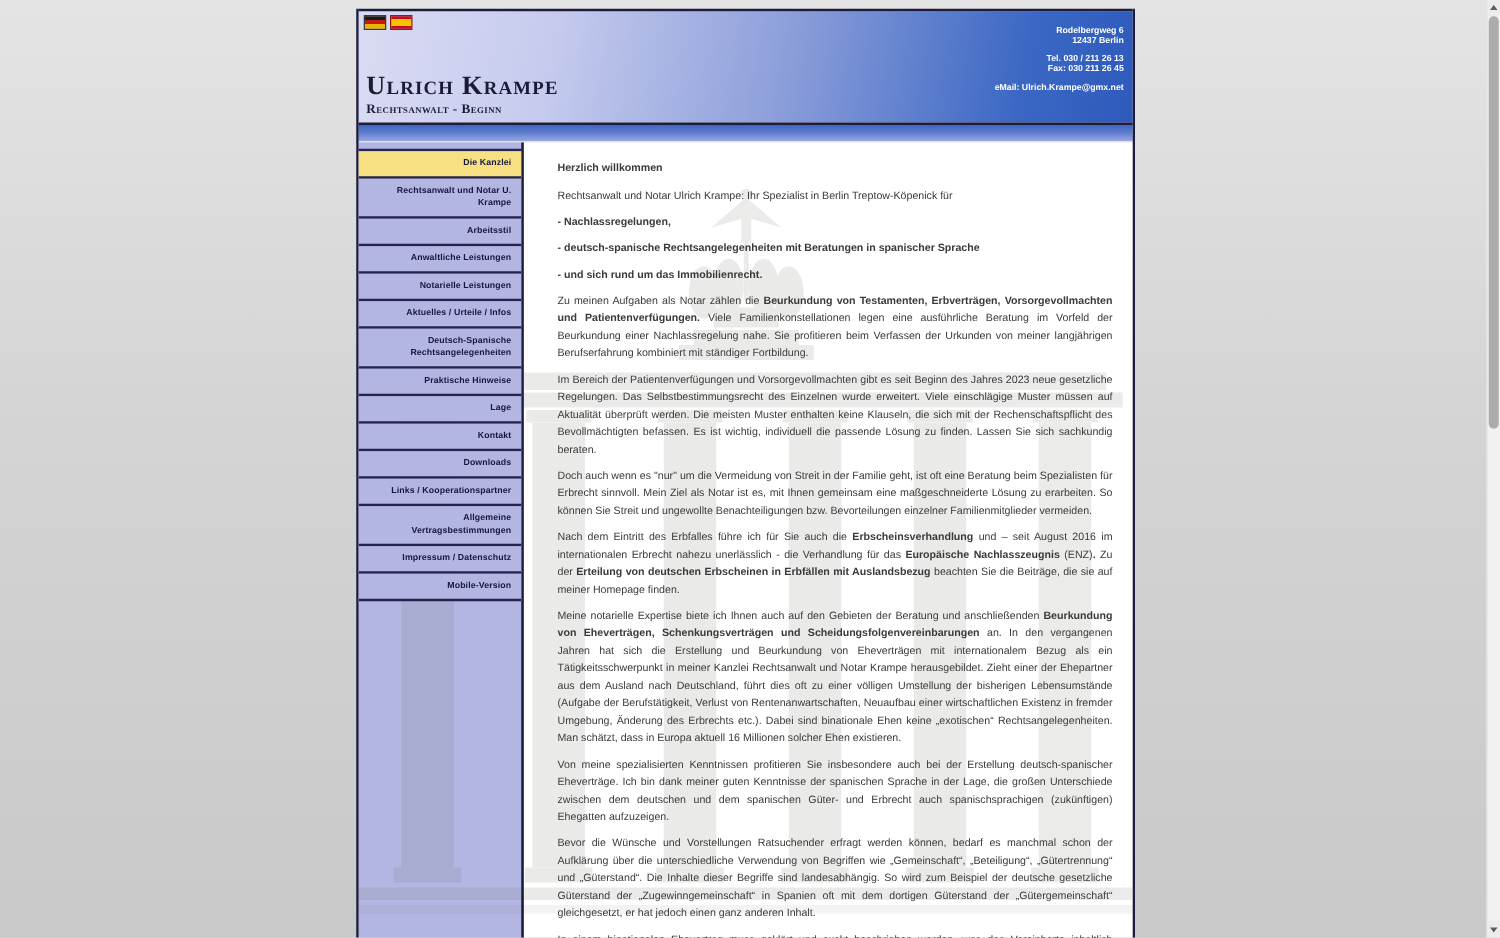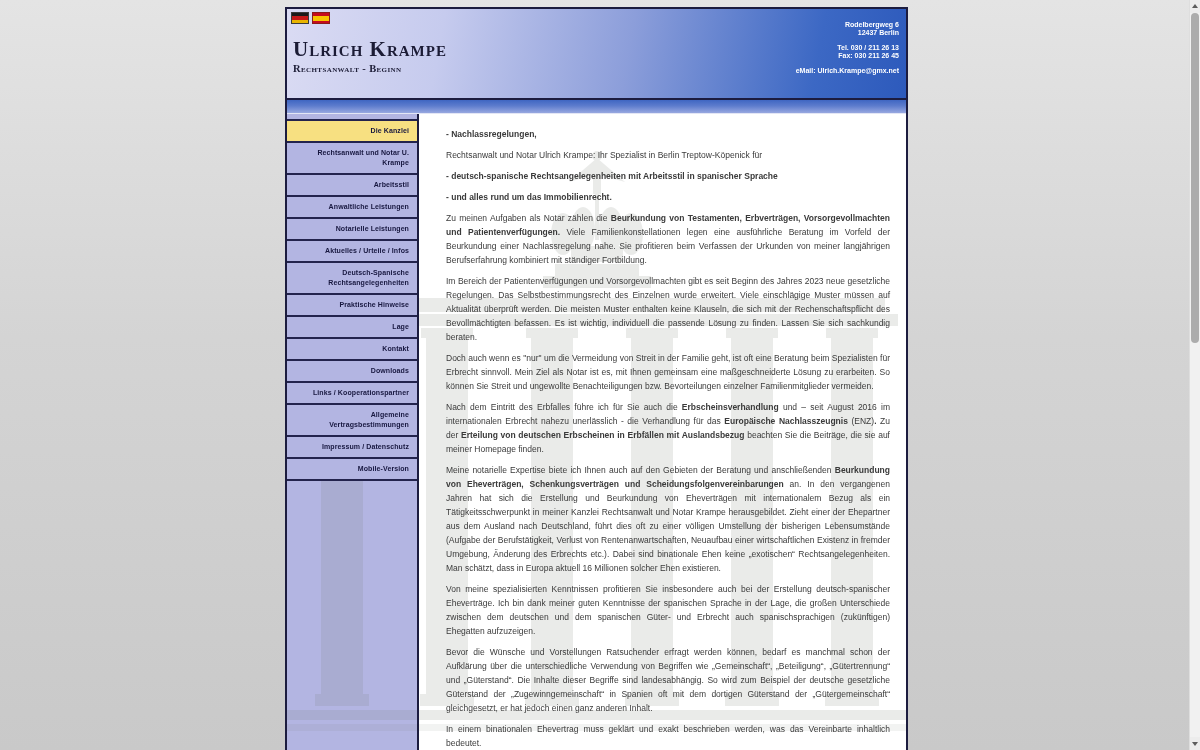--- a/index.html
+++ b/index.html
@@ -23,21 +23,21 @@
 
   
   .header{position:relative;height:89px;border-top:2px solid #1c1c3f;border-bottom:2px solid #1c1c3f;
     background:linear-gradient(100deg,#dadbf3 0%,#c6cbee 25%,#8c9eda 55%,#3c68c4 85%,#2d5abc 100%);}
   .flags{position:absolute;top:3px;left:4px;display:flex;gap:3px;}
   .flag{width:18px;height:12px;box-sizing:border-box;}
   .flag.de{border:1px solid #3a3a3a;
     background:linear-gradient(180deg,#1a1a1a 0 33%,#c41818 33% 66%,#e8b400 66% 100%);}
   .flag.es{border:1px solid #8b1a1a;
     background:linear-gradient(180deg,#c60b1e 0 25%,#f7c400 25% 75%,#c60b1e 75% 100%);}
-  .titleblock{position:absolute;left:6px;top:29px;color:#1b1b35;}
+  .titleblock{position:absolute;left:6px;top:48px;color:#1b1b35;}
   .site-name{font-family:"Liberation Serif",serif;font-variant:small-caps;font-size:21px;
     line-height:22px;letter-spacing:1px;font-weight:600;}
   .site-sub{font-family:"Liberation Serif",serif;font-variant:small-caps;font-size:10.5px;
     line-height:11px;margin-top:3px;letter-spacing:.4px;font-weight:600;}
   .contact{position:absolute;top:12px;right:7px;text-align:right;color:#ffffff;
     font-size:7px;font-weight:bold;line-height:8px;}
   .contact .grp{margin-bottom:7px;}
 
   
   .topbar{height:13px;background:linear-gradient(180deg,#3f66c2 0%,#5d7ccd 45%,#98a8e0 100%);
@@ -154,25 +154,26 @@
           <div class="menu-item">Kontakt</div>
           <div class="menu-item">Downloads</div>
           <div class="menu-item">Links / Kooperationspartner</div>
           <div class="menu-item">Allgemeine Vertragsbestimmungen</div>
           <div class="menu-item">Impressum / Datenschutz</div>
           <div class="menu-item">Mobile-Version</div>
         </div>
     </div>
 
     <div class="main">
+      <h1>Herzlich willkommen</h1>
       <div id="paragraphs">
+          <p><span class="">Rechtsanwalt und Notar Ulrich Krampe: Ihr Spezialist in Berlin Treptow-Köpenick für</span></p>
           <p><span class="b ">- Nachlassregelungen,</span></p>
-          <p><span class="">Rechtsanwalt und Notar Ulrich Krampe: Ihr Spezialist in Berlin Treptow-Köpenick für</span></p>
-          <p><span class="b ">- deutsch-spanische Rechtsangelegenheiten mit Arbeitsstil in spanischer Sprache</span></p>
-          <p><span class="b ">- und alles rund um das Immobilienrecht.</span></p>
+          <p><span class="b ">- deutsch-spanische Rechtsangelegenheiten mit Beratungen in spanischer Sprache</span></p>
+          <p><span class="b ">- und sich rund um das Immobilienrecht.</span></p>
           <p><span class="">Zu meinen Aufgaben als Notar zählen die </span><span class="b ">Beurkundung von Testamenten, Erbverträgen, Vorsorgevollmachten und Patientenverfügungen.</span><span class=""> Viele Familienkonstellationen legen eine ausführliche Beratung im Vorfeld der Beurkundung einer Nachlassregelung nahe. Sie profitieren beim Verfassen der Urkunden von meiner langjährigen Berufserfahrung kombiniert mit ständiger Fortbildung.</span></p>
           <p><span class="">Im Bereich der Patientenverfügungen und Vorsorgevollmachten gibt es seit Beginn des Jahres 2023 neue gesetzliche Regelungen. Das Selbstbestimmungsrecht des Einzelnen wurde erweitert. Viele einschlägige Muster müssen auf Aktualität überprüft werden. Die meisten Muster enthalten keine Klauseln, die sich mit der Rechenschaftspflicht des Bevollmächtigten befassen. Es ist wichtig, individuell die passende Lösung zu finden. Lassen Sie sich sachkundig beraten.</span></p>
           <p><span class="">Doch auch wenn es "nur" um die Vermeidung von Streit in der Familie geht, ist oft eine Beratung beim Spezialisten für Erbrecht sinnvoll. Mein Ziel als Notar ist es, mit Ihnen gemeinsam eine maßgeschneiderte Lösung zu erarbeiten. So können Sie Streit und ungewollte Benachteiligungen bzw. Bevorteilungen einzelner Familienmitglieder vermeiden.</span></p>
           <p><span class="">Nach dem Eintritt des Erbfalles führe ich für Sie auch die </span><span class="b ">Erbscheinsverhandlung</span><span class=""> und – seit August 2016 im internationalen Erbrecht nahezu unerlässlich - die Verhandlung für das </span><span class="b ">Europäische Nachlasszeugnis</span><span class=""> (ENZ)</span><span class="b ">.</span><span class=""> Zu der </span><span class="b u">Erteilung von deutschen Erbscheinen in Erbfällen mit Auslandsbezug</span><span class=""> beachten Sie die Beiträge, die sie auf meiner Homepage finden.</span></p>
           <p><span class="">Meine notarielle Expertise biete ich Ihnen auch auf den Gebieten der Beratung und anschließenden </span><span class="b ">Beurkundung von Eheverträgen, Schenkungsverträgen und Scheidungsfolgenvereinbarungen</span><span class=""> an. In den vergangenen Jahren hat sich die Erstellung und Beurkundung von Eheverträgen mit internationalem Bezug als ein Tätigkeitsschwerpunkt in meiner Kanzlei Rechtsanwalt und Notar Krampe herausgebildet. Zieht einer der Ehepartner aus dem Ausland nach Deutschland, führt dies oft zu einer völligen Umstellung der bisherigen Lebensumstände (Aufgabe der Berufstätigkeit, Verlust von Rentenanwartschaften, Neuaufbau einer wirtschaftlichen Existenz in fremder Umgebung, Änderung des Erbrechts etc.). Dabei sind binationale Ehen keine „exotischen“ Rechtsangelegenheiten. Man schätzt, dass in Europa aktuell 16 Millionen solcher Ehen existieren.</span></p>
           <p><span class="">Von meine spezialisierten Kenntnissen profitieren Sie insbesondere auch bei der Erstellung deutsch-spanischer Eheverträge. Ich bin dank meiner guten Kenntnisse der spanischen Sprache in der Lage, die großen Unterschiede zwischen dem deutschen und dem spanischen Güter- und Erbrecht auch spanischsprachigen (zukünftigen) Ehegatten aufzuzeigen.</span></p>
           <p><span class="">Bevor die Wünsche und Vorstellungen Ratsuchender erfragt werden können, bedarf es manchmal schon der Aufklärung über die unterschiedliche Verwendung von Begriffen wie „Gemeinschaft“, „Beteiligung“, „Gütertrennung“ und „Güterstand“. Die Inhalte dieser Begriffe sind landesabhängig. So wird zum Beispiel der deutsche gesetzliche Güterstand der „Zugewinngemeinschaft“ in Spanien oft mit dem dortigen Güterstand der „Gütergemeinschaft“ gleichgesetzt, er hat jedoch einen ganz anderen Inhalt.</span></p>
           <p><span class="">In einem binationalen Ehevertrag muss geklärt und exakt beschrieben werden, was das Vereinbarte inhaltlich bedeutet.</span></p>
         </div>
     </div>

